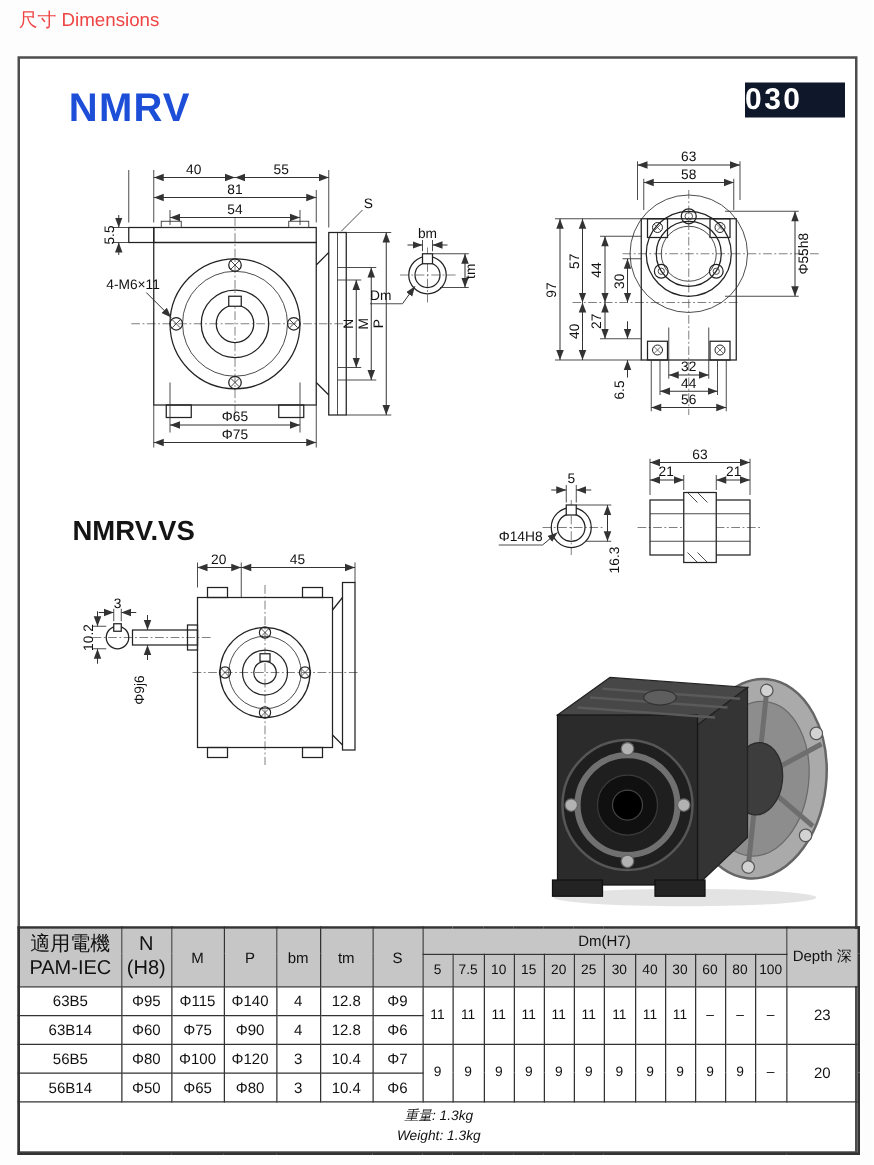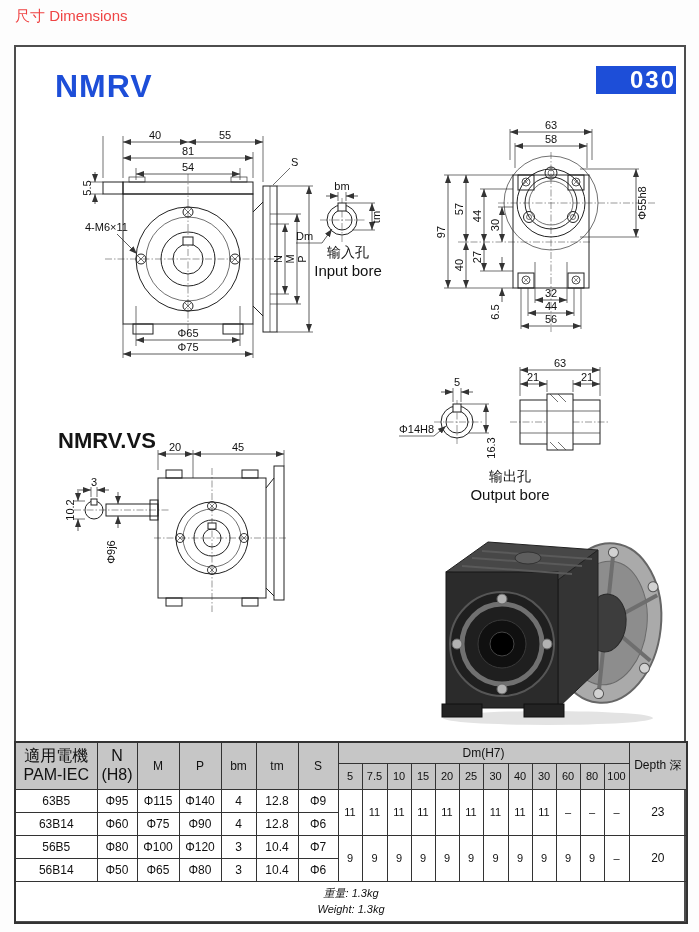--- a/index.html
+++ b/index.html
@@ -2,23 +2,23 @@
 <html><head>
 <meta charset="utf-8">
 <style>
   html,body{margin:0;padding:0;background:#fff;}
   .page{position:relative;width:699px;height:932px;background:#fdfdfd;overflow:hidden;
         font-family:"Liberation Sans","DejaVu Sans",sans-serif;color:#111;}
   .abs{position:absolute;}
   .page-title{left:15px;top:7px;font-size:15px;color:#ef4444;}
   .sheet{left:14px;top:45px;width:668px;height:874px;border:2px solid #4d4d4d;background:#fff;}
   .model-title{left:55px;top:68px;font-size:32px;font-weight:bold;letter-spacing:1px;color:#1d4ed8;}
-  .vs-title{left:58px;top:412px;font-size:22px;font-weight:bold;color:#141414;margin-top:16px;}
-  .badge{left:596px;top:66px;width:80px;height:28px;background:#1d4ed8;color:#fff;
-         font-size:24px;font-weight:bold;text-align:right;line-height:28px;letter-spacing:2px;}
+  .vs-title{left:58px;top:412px;font-size:22px;font-weight:bold;color:#141414;}
+  .badge{left:596px;top:66px;width:80px;height:28px;background:#0f172a;color:#fff;
+         font-size:24px;font-weight:bold;text-align:left;line-height:28px;letter-spacing:2px;}
   .caption{text-align:center;line-height:1.25;}
   .caption .zh{font-size:14px;}
   .caption .en{font-size:15px;}
   
   svg{overflow:visible;}
   .ln{stroke:#222;stroke-width:1;fill:none;}
   .lnf{stroke:#222;stroke-width:1;fill:#fff;}
   .thin{stroke:#333;stroke-width:0.7;fill:none;}
   .cl{stroke:#555;stroke-width:0.6;fill:none;stroke-dasharray:7 2 1.5 2;}
   .dim{stroke:#333;stroke-width:0.8;fill:none;}
@@ -154,24 +154,20 @@
     <line class="dim" x1="62" y1="16" x2="50" y2="16" marker-end="url(#aE)"></line>
     <text class="dt" x="46" y="10" text-anchor="middle">bm</text>
     <line class="thin" x1="50" y1="23" x2="79" y2="23"></line>
     <line class="thin" x1="56" y1="50" x2="79" y2="50"></line>
     <line class="dim" x1="76" y1="23" x2="76" y2="50" marker-start="url(#aS)" marker-end="url(#aE)"></line>
     <text class="dt" transform="rotate(-90 84 37)" x="84" y="37" text-anchor="middle">tm</text>
     <line class="thin" x1="0" y1="63" x2="26" y2="63"></line>
     <line class="dim" x1="26" y1="63" x2="36" y2="49" marker-end="url(#aE)"></line>
     <text class="dt" x="0" y="60" text-anchor="start">Dm</text>
   </svg>
-  <div class="abs caption" style="left:288px;top:244px;width:120px;">
-    <div class="zh">输入孔</div>
-    <div class="en">Input bore</div>
-  </div>
 
   <svg class="abs" style="left:440px;top:122px;" width="230" height="215" viewBox="0 0 230 215">
     <line class="cl" x1="111" y1="30" x2="111" y2="210"></line>
     <line class="cl" x1="58" y1="81" x2="216" y2="81"></line>
     <line class="cl" x1="18" y1="120" x2="152" y2="120"></line>
     <circle class="thin" cx="111" cy="81" r="47"></circle>
     <rect class="ln" x="73" y="53" width="76" height="113"></rect>
     <circle class="ln" cx="111" cy="81" r="34"></circle>
     <circle class="ln" cx="111" cy="81" r="26"></circle>
     <circle class="thin" cx="111" cy="81" r="22"></circle>
@@ -333,24 +329,20 @@
     <line class="thin" x1="202" y1="36" x2="202" y2="7"></line>
     <line class="thin" x1="149" y1="32" x2="149" y2="20"></line>
     <line class="thin" x1="175" y1="32" x2="175" y2="20"></line>
     <line class="dim" x1="122" y1="10" x2="202" y2="10" marker-start="url(#aS)" marker-end="url(#aE)"></line>
     <line class="dim" x1="122" y1="24" x2="149" y2="24" marker-start="url(#aS)" marker-end="url(#aE)"></line>
     <line class="dim" x1="175" y1="24" x2="202" y2="24" marker-start="url(#aS)" marker-end="url(#aE)"></line>
     <text class="dt" x="162" y="7" text-anchor="middle">63</text>
     <text class="dt" x="135" y="21" text-anchor="middle">21</text>
     <text class="dt" x="189" y="21" text-anchor="middle">21</text>
   </svg>
-  <div class="abs caption" style="left:430px;top:468px;width:160px;">
-    <div class="zh">输出孔</div>
-    <div class="en">Output bore</div>
-  </div>
 
   <svg class="abs photo-box" width="240" height="208" viewBox="0 0 240 208">
     <ellipse cx="120" cy="198" rx="105" ry="7" fill="#e3e3e3"></ellipse>
 
     <g transform="rotate(6 178 103)">
       <ellipse cx="178" cy="103" rx="55" ry="80" fill="#aaaaaa" stroke="#666" stroke-width="2"></ellipse>
       <ellipse cx="178" cy="103" rx="41" ry="62" fill="#8d8d8d" stroke="#6a6a6a"></ellipse>
       <line x1="178" y1="28" x2="178" y2="178" stroke="#6e6e6e" stroke-width="4"></line>
       <line x1="130" y1="70" x2="226" y2="136" stroke="#6e6e6e" stroke-width="4"></line>
       <line x1="130" y1="136" x2="226" y2="70" stroke="#6e6e6e" stroke-width="4"></line>

